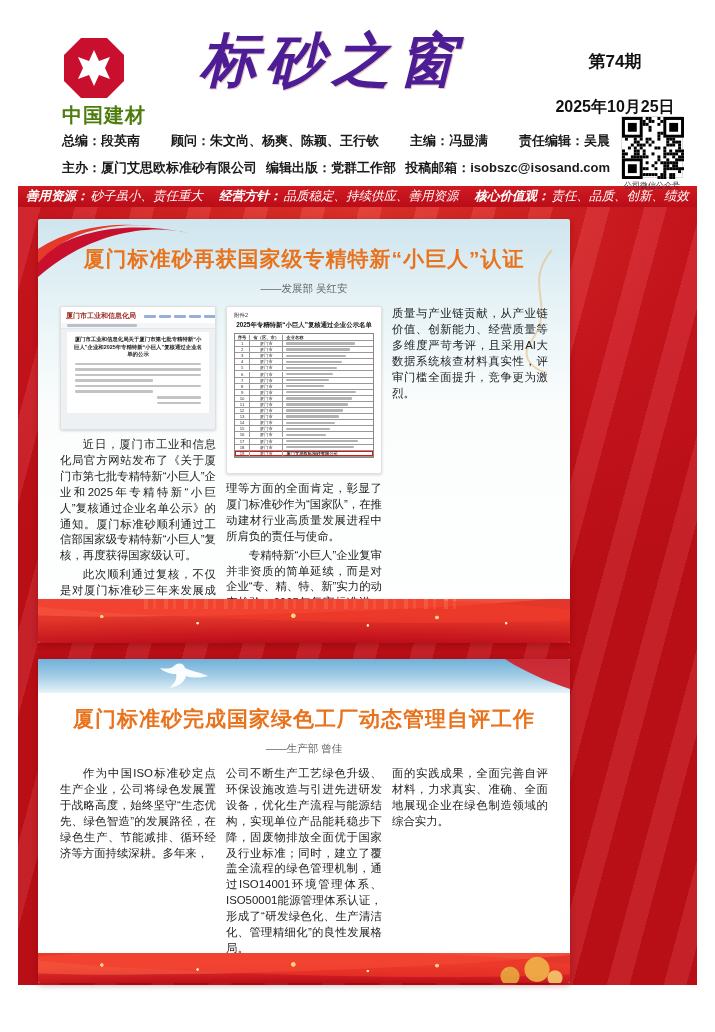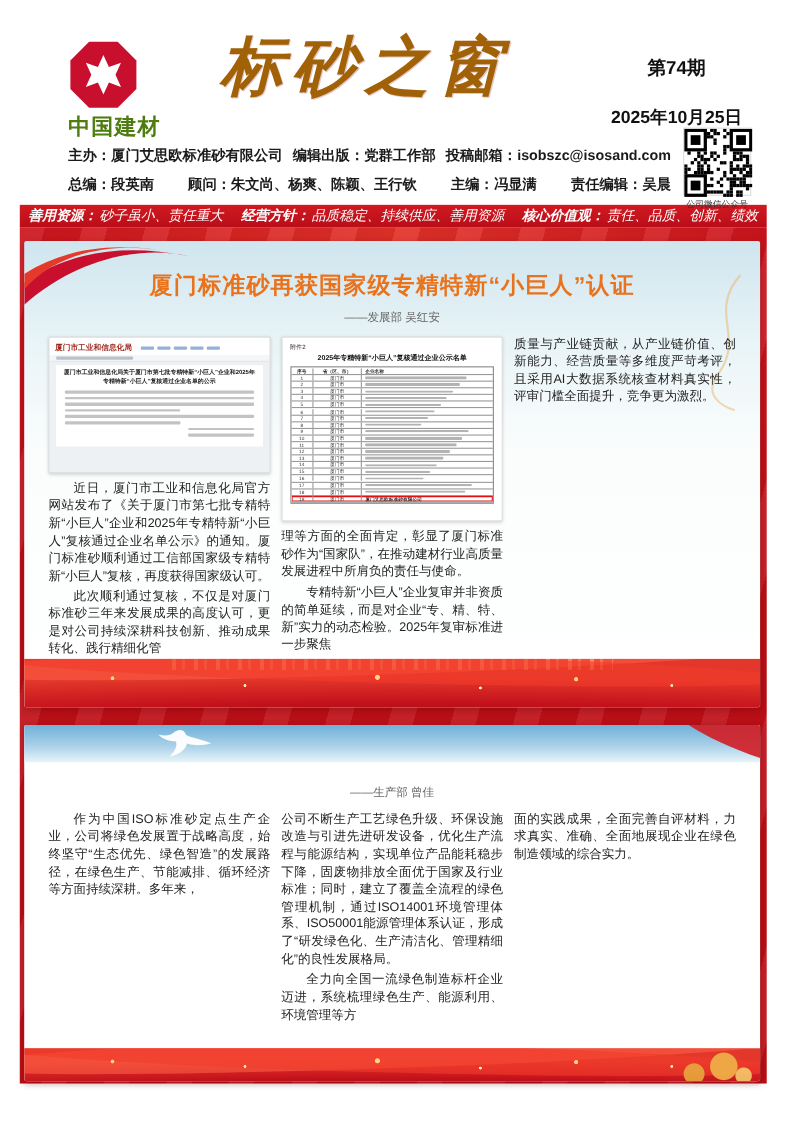--- a/index.html
+++ b/index.html
@@ -7,21 +7,21 @@
   body { font-family:"Liberation Sans", sans-serif; }
   .page { position:relative; width:715px; height:1032px; background:#fff; overflow:hidden; margin:0 auto; }
 
   
   .masthead { position:relative; height:186px; background:#fff; }
   .logo-block { position:absolute; left:62px; top:36px; width:110px; text-align:left; }
   .logo-mark { display:block; }
   .logo-org { font-size:20px; font-weight:bold; color:#4d7c0f; letter-spacing:1px; margin-top:2px; }
   .paper-title { position:absolute; left:172px; top:22px; width:320px; text-align:center;
        font-family:"Liberation Serif", serif; font-style:italic; font-weight:bold;
-       font-size:58px; line-height:78px; color:#a16207; letter-spacing:8px; white-space:nowrap;
+       font-size:58px; line-height:78px; color:#4c1d95; letter-spacing:8px; white-space:nowrap;
        text-shadow:1px 1px 0 rgba(160,20,20,.25); }
   .issue-block { position:absolute; left:535px; top:50px; width:160px; text-align:center; color:#111; }
   .issue-no { font-size:17px; font-weight:bold; margin-bottom:24px; }
   .issue-date { font-size:16px; font-weight:bold; }
   .qr-block { position:absolute; left:616px; top:116px; width:72px; text-align:center; }
   .qr { width:62px; height:62px; margin:0 auto; background:#fff; border:1px solid #ddd; }
   .qr svg { display:block; }
   .qr-caption { font-size:8px; color:#333; margin-top:2px; }
 
   .info-rows { position:absolute; left:62px; top:132px; width:548px; font-size:13px; font-weight:bold; color:#1a1a1a; }
@@ -35,21 +35,21 @@
   .banner b { font-weight:bold; margin-right:2px; }
 
   
   .red-band { position:relative; margin:0 18px; height:778px;
       background:
         repeating-linear-gradient(105deg, rgba(255,255,255,.07) 0 22px, rgba(120,0,0,.10) 22px 55px),
         radial-gradient(90% 50% at 50% 0%, #e3342b 0%, #cc161f 55%, #c01019 100%);
       }
 
   
-  .card { position:absolute; left:4px; width:669px; border-radius:2px; overflow:hidden; box-shadow:0 2px 6px rgba(100,0,0,.35); }
+  .card { position:absolute; left:20px; width:532px; border-radius:2px; overflow:hidden; box-shadow:0 2px 6px rgba(100,0,0,.35); }
   .card1 { top:12px; height:424px;
       background:linear-gradient(180deg,#cfe5ee 0%, #e9f4f7 22%, #fbfdfd 45%, #ffffff 100%); }
   .card2 { top:452px; height:324px; background:#fff; }
 
   .ribbon-corner { position:absolute; left:0; top:0; }
   .gold-swoosh { position:absolute; right:8px; top:26px; opacity:.7; }
 
   .card-inner { position:relative; padding:26px 20px 0; }
   .art-title { text-align:center; color:#e9731d; font-size:21px; font-weight:bold; letter-spacing:1px;
       font-family:"Liberation Sans", sans-serif; }
@@ -280,29 +280,29 @@
             <rect x="0" y="41.333333333333336" width="20.666666666666668" height="20.666666666666668" fill="#000"></rect>
             <rect x="2.9523809523809526" y="44.28571428571429" width="14.761904761904763" height="14.761904761904763" fill="#fff"></rect>
             <rect x="5.904761904761905" y="47.23809523809524" width="8.857142857142858" height="8.857142857142858" fill="#000"></rect>
           </svg>
         </div>
       <div class="qr-caption">公司微信公众号</div>
     </div>
 
     <div class="info-rows">
       <div class="info-row">
-        <span class="info-item"><span class="lbl">主办：</span><span>厦门艾思欧标准砂有限公司</span></span>
-        <span class="info-item"><span class="lbl">编辑出版：</span><span>党群工作部</span></span>
-        <span class="info-item"><span class="lbl">投稿邮箱：</span><span>isobszc@isosand.com</span></span>
-      </div>
-      <div class="info-row">
         <span class="info-item"><span class="lbl">总编：</span><span>段英南</span></span>
         <span class="info-item"><span class="lbl">顾问：</span><span>朱文尚、杨爽、陈颖、王行钦</span></span>
         <span class="info-item"><span class="lbl">主编：</span><span>冯显满</span></span>
         <span class="info-item"><span class="lbl">责任编辑：</span><span>吴晨</span></span>
+      </div>
+      <div class="info-row">
+        <span class="info-item"><span class="lbl">主办：</span><span>厦门艾思欧标准砂有限公司</span></span>
+        <span class="info-item"><span class="lbl">编辑出版：</span><span>党群工作部</span></span>
+        <span class="info-item"><span class="lbl">投稿邮箱：</span><span>isobszc@isosand.com</span></span>
       </div>
     </div>
   </header>
 
   <div class="banner">
     <span><b>善用资源：</b><span>砂子虽小、责任重大</span></span>
     <span><b>经营方针：</b><span>品质稳定、持续供应、善用资源</span></span>
     <span><b>核心价值观：</b><span>责任、品质、创新、绩效</span></span>
   </div>
 
@@ -518,20 +518,21 @@
       <div class="sky-band">
         <svg class="dove" width="56" height="30" viewBox="0 0 56 30">
           <path d="M18,4 C22,0 28,1 29,6 C34,9 44,10 52,14 C44,16 36,16 30,14 C29,19 24,24 14,26 C20,20 21,16 20,12 C14,12 8,10 4,6 C10,7 15,7 18,4 Z" fill="#ffffff" opacity="0.95"></path>
         </svg>
         <svg class="sky-ribbon" width="120" height="34" viewBox="0 0 120 34">
           <path d="M120,0 L120,30 C95,22 70,10 55,0 Z" fill="#d21c24" opacity="0.9"></path>
         </svg>
       </div>
 
       <div class="card-inner">
+        <h2 class="art-title">厦门标准砂完成国家绿色工厂动态管理自评工作</h2>
         <div class="byline">——生产部 曾佳</div>
 
         <div class="cols">
           <div class="col">
             <p class="indent">作为中国ISO标准砂定点生产企业，公司将绿色发展置于战略高度，始终坚守“生态优先、绿色智造”的发展路径，在绿色生产、节能减排、循环经济等方面持续深耕。多年来，</p>
           </div>
           <div class="col">
             <p>公司不断生产工艺绿色升级、环保设施改造与引进先进研发设备，优化生产流程与能源结构，实现单位产品能耗稳步下降，固废物排放全面优于国家及行业标准；同时，建立了覆盖全流程的绿色管理机制，通过ISO14001环境管理体系、ISO50001能源管理体系认证，形成了“研发绿色化、生产清洁化、管理精细化”的良性发展格局。</p>
             <p class="indent">全力向全国一流绿色制造标杆企业迈进，系统梳理绿色生产、能源利用、环境管理等方</p>
           </div>

